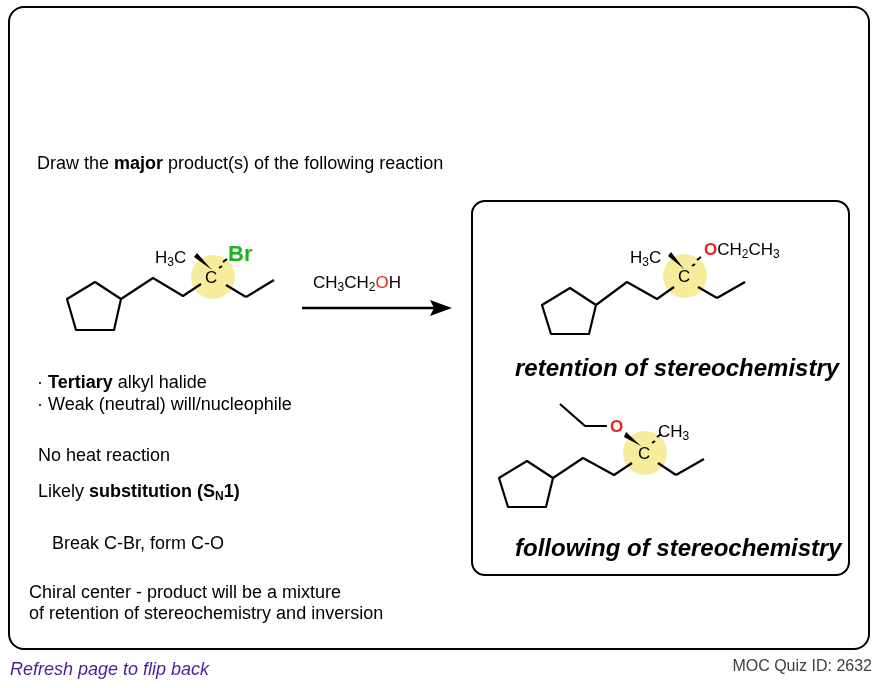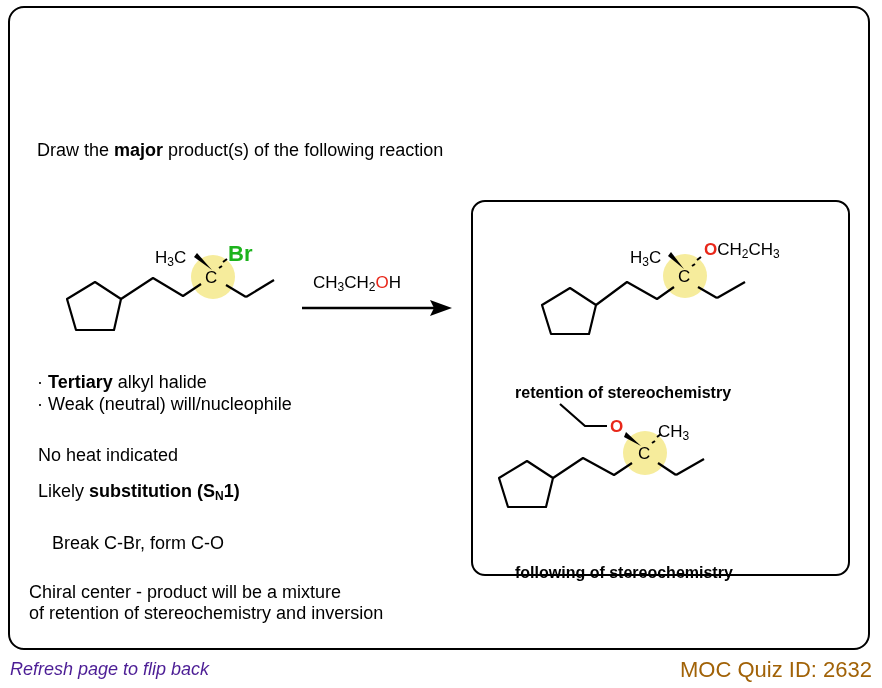--- a/index.html
+++ b/index.html
@@ -1,27 +1,27 @@
 <!DOCTYPE html>
 <html><head>
 <meta charset="utf-8">
 <style>
   html, body { margin: 0; padding: 0; background: #ffffff; }
   body { width: 882px; height: 688px; position: relative; overflow: hidden;
          font-family: "Liberation Sans", sans-serif; color: #000; }
   .card { position: absolute; left: 8px; top: 6px; width: 862px; height: 644px;
           border: 2.5px solid #000; border-radius: 16px; box-sizing: border-box; background:#fff; }
   .t { position: absolute; white-space: nowrap; font-size: 18px; line-height: 20px; }
-  .prompt { left: 37px; top: 140px; }
+  .prompt { left: 37px; top: 153px; }
   .prompt b { font-weight: bold; }
   .answer-box { position: absolute; left: 471px; top: 200px; width: 379px; height: 376px;
                 border: 2.5px solid #000; border-radius: 14px; box-sizing: border-box; }
-  .caption { position: absolute; font-size: 16px; font-weight: bold; white-space: nowrap; margin-top: 30px; }
+  .caption { position: absolute; font-size: 24px; font-weight: bold; font-style: italic; white-space: nowrap; }
   .footer-left { position: absolute; left: 10px; top: 659px; font-size: 18px; font-style: italic; color: #4c1d95; }
-  .footer-right { position: absolute; right: 10px; top: 657px; font-size: 22px; color: #a16207; }
+  .footer-right { position: absolute; right: 10px; top: 657px; font-size: 16px; color: #404040; }
   svg { position: absolute; left: 0; top: 0; overflow: visible; }
   sub { font-size: 12px; vertical-align: -3px; line-height: 0; }
 </style>
 </head>
 <body>
 
 <div class="card"></div>
 
 <div class="t prompt"><span>Draw the </span><b>major</b><span> product(s) of the following reaction</span></div>
 
@@ -72,21 +72,21 @@
 </svg>
 
 <div class="t" style="left:155px; top:248px; font-size:17px;">H<sub>3</sub>C</div>
 <div class="t" style="left:228px; top:244px; font-size:22px; font-weight:bold; color:#1db31d;">Br</div>
 <div class="t" style="left:205px; top:268px; font-size:17px;">C</div>
 
 <div class="t" style="left:313px; top:273px; font-size:17px;"><span>CH</span><sub>3</sub><span>CH</span><sub>2</sub><span style="color:#e8271a">O</span><span>H</span></div>
 
 <div class="t" style="left:37px; top:372px;">· <b>Tertiary</b><span> alkyl halide</span></div>
 <div class="t" style="left:37px; top:394px;">· <span>Weak (neutral) will/nucleophile</span></div>
-<div class="t" style="left:38px; top:445px;">No heat indicated</div>
+<div class="t" style="left:38px; top:445px;">No heat reaction</div>
 <div class="t" style="left:38px; top:481px;"><span>Likely </span><b><span>substitution (S</span><sub>N</sub><span>1)</span></b></div>
 <div class="t" style="left:52px; top:533px;">Break C-Br, form C-O</div>
 <div class="t" style="left:29px; top:582px;">Chiral center - product will be a mixture</div>
 <div class="t" style="left:29px; top:603px;">of retention of stereochemistry and inversion</div>
 
 <div class="answer-box"></div>
 
 <div class="t" style="left:630px; top:248px; font-size:17px;">H<sub>3</sub>C</div>
 <div class="t" style="left:704px; top:240px; font-size:17px;"><span style="color:#e8271a; font-weight:bold;">O</span>CH<sub>2</sub>CH<sub>3</sub></div>
 <div class="t" style="left:678px; top:267px; font-size:17px;">C</div>

